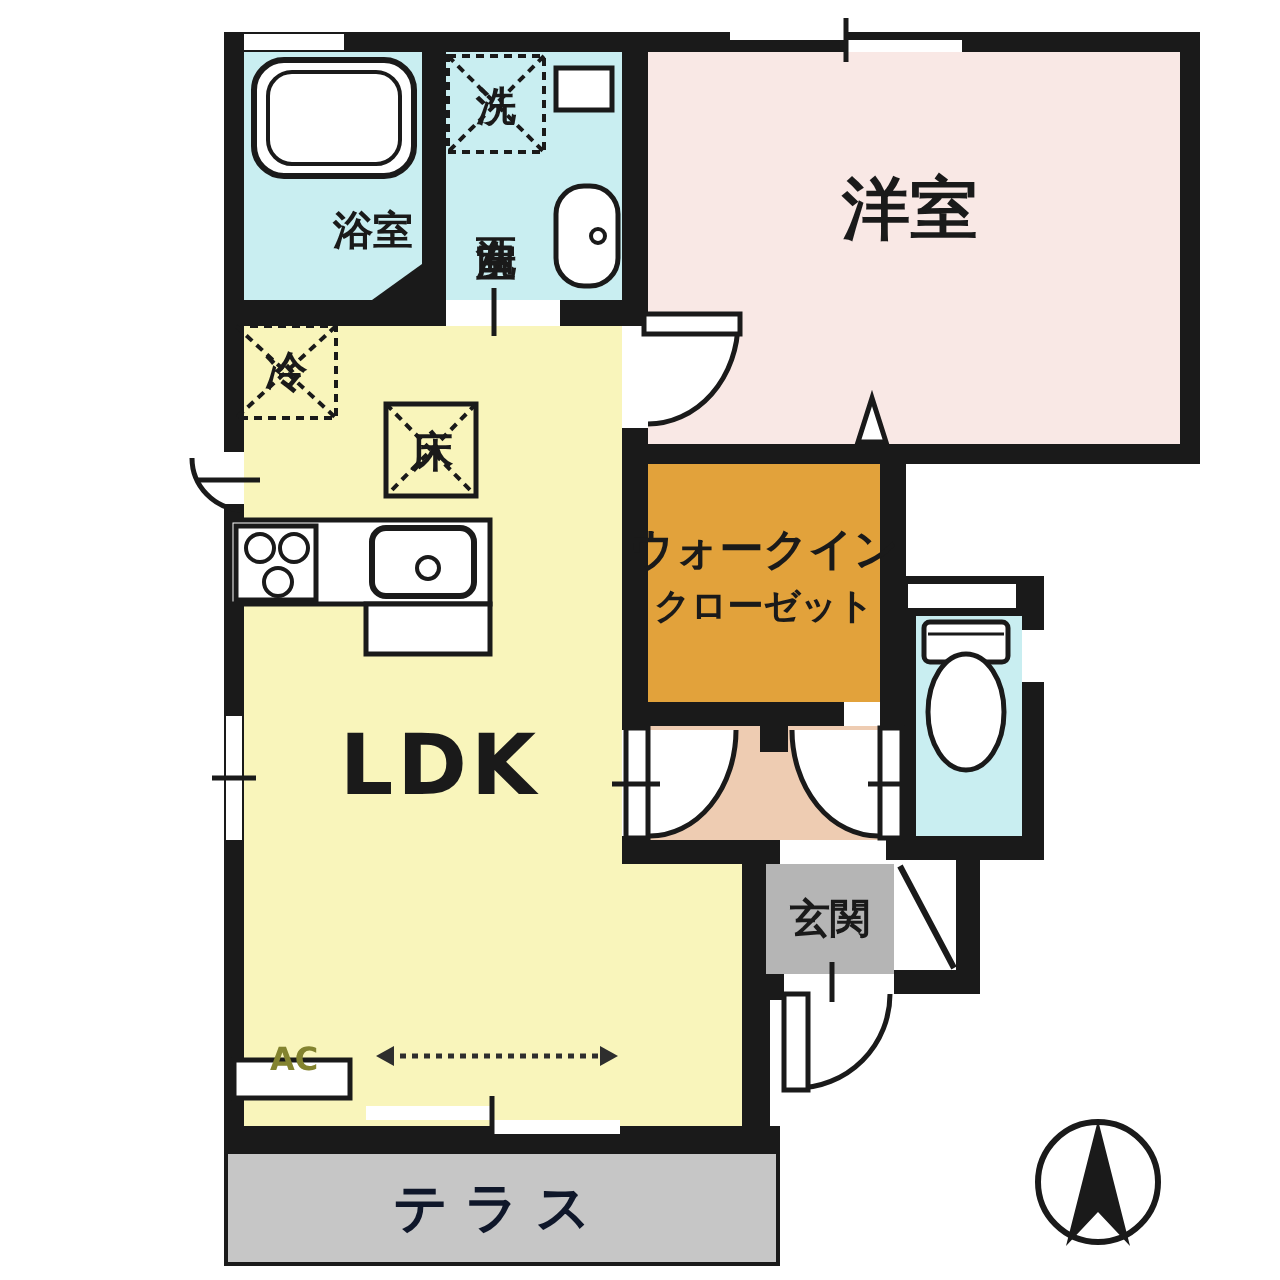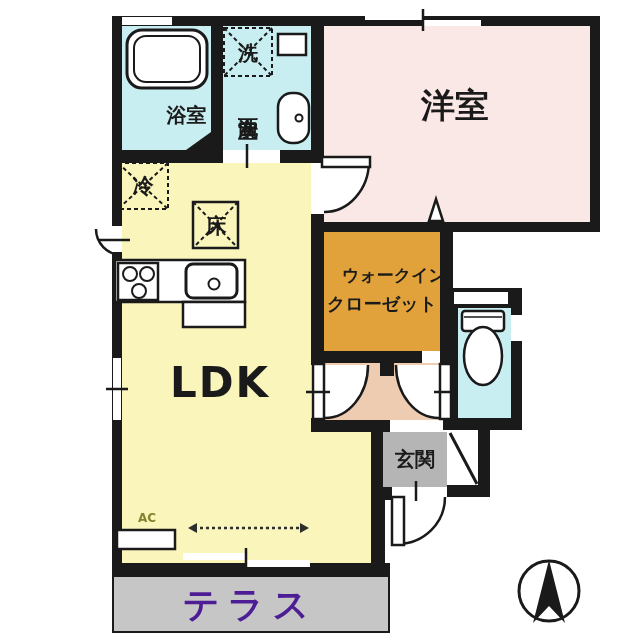--- a/index.html
+++ b/index.html
@@ -152,19 +152,19 @@
     <path d="M549,560 L565,623 L549,606 L533,623 Z" fill="#1a1a1a"></path>
   </svg>
 
   <div class="lbl" style="left:122px;top:100px;width:89px;height:30px;font-size:20px;margin-left:20px;">浴室</div>
   <div class="lbl vtext" style="left:233px;top:55px;width:30px;height:95px;font-size:20px;">洗面室</div>
   <div class="lbl" style="left:232px;top:40px;width:32px;height:26px;font-size:20px;">洗</div>
   <div class="lbl" style="left:370px;top:86px;width:170px;height:40px;font-size:34px;">洋室</div>
   <div class="lbl" style="left:127px;top:172px;width:32px;height:28px;font-size:21px;">冷</div>
   <div class="lbl" style="left:200px;top:212px;width:32px;height:28px;font-size:21px;">床</div>
   <div class="lbl" style="left:140px;top:362px;width:160px;height:42px;font-size:42px;letter-spacing:2px;">LDK</div>
-  <div class="lbl" style="left:338px;top:264px;width:112px;height:24px;font-size:17px;">ウォークイン</div>
+  <div class="lbl" style="left:326px;top:264px;width:112px;height:24px;font-size:22px;">ウォークイン</div>
   <div class="lbl" style="left:322px;top:292px;width:120px;height:24px;font-size:18px;">クローゼット</div>
   <div class="lbl" style="left:385px;top:446px;width:60px;height:26px;font-size:20px;">玄関</div>
-  <div class="lbl" style="left:160px;top:590px;width:180px;height:30px;font-size:36px;letter-spacing:8px;color:#4c1d95;">テラス</div>
-  <div class="lbl" style="left:122px;top:508px;width:50px;height:20px;font-size:12px;color:#83832f;">AC</div>
+  <div class="lbl" style="left:160px;top:590px;width:180px;height:30px;font-size:27px;letter-spacing:8px;color:#0f172a;">テラス</div>
+  <div class="lbl" style="left:122px;top:520px;width:50px;height:20px;font-size:16px;color:#83832f;">AC</div>
 
 </div>
 
 </body></html>

